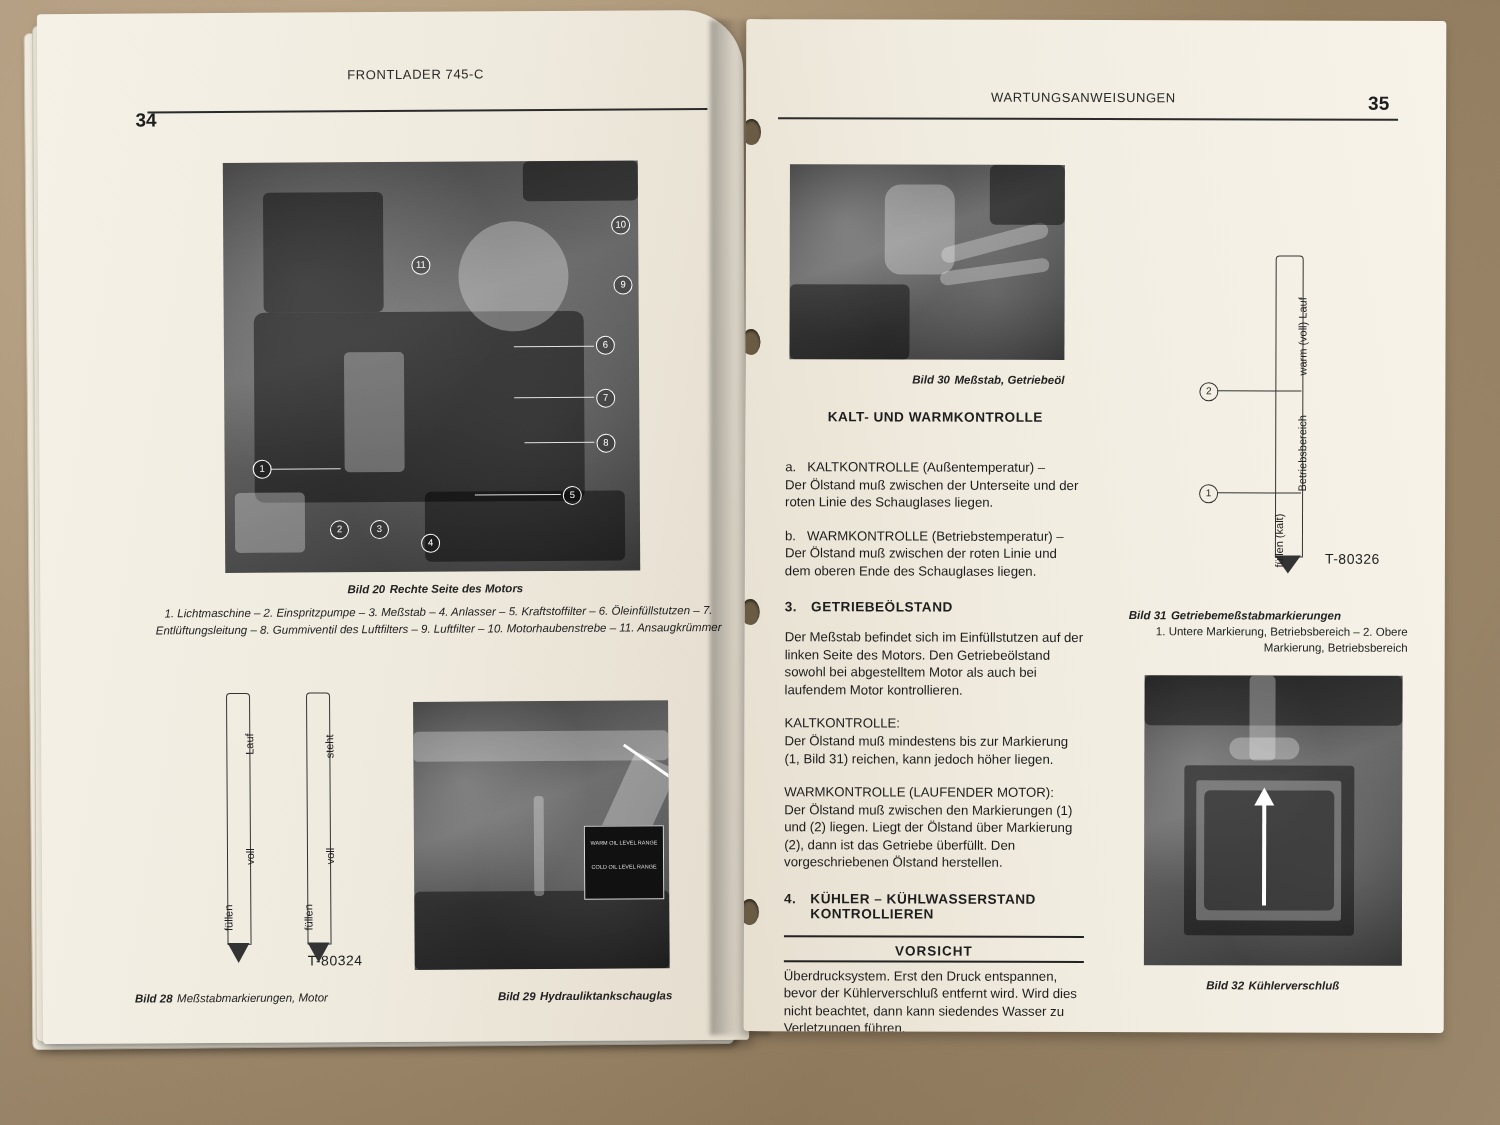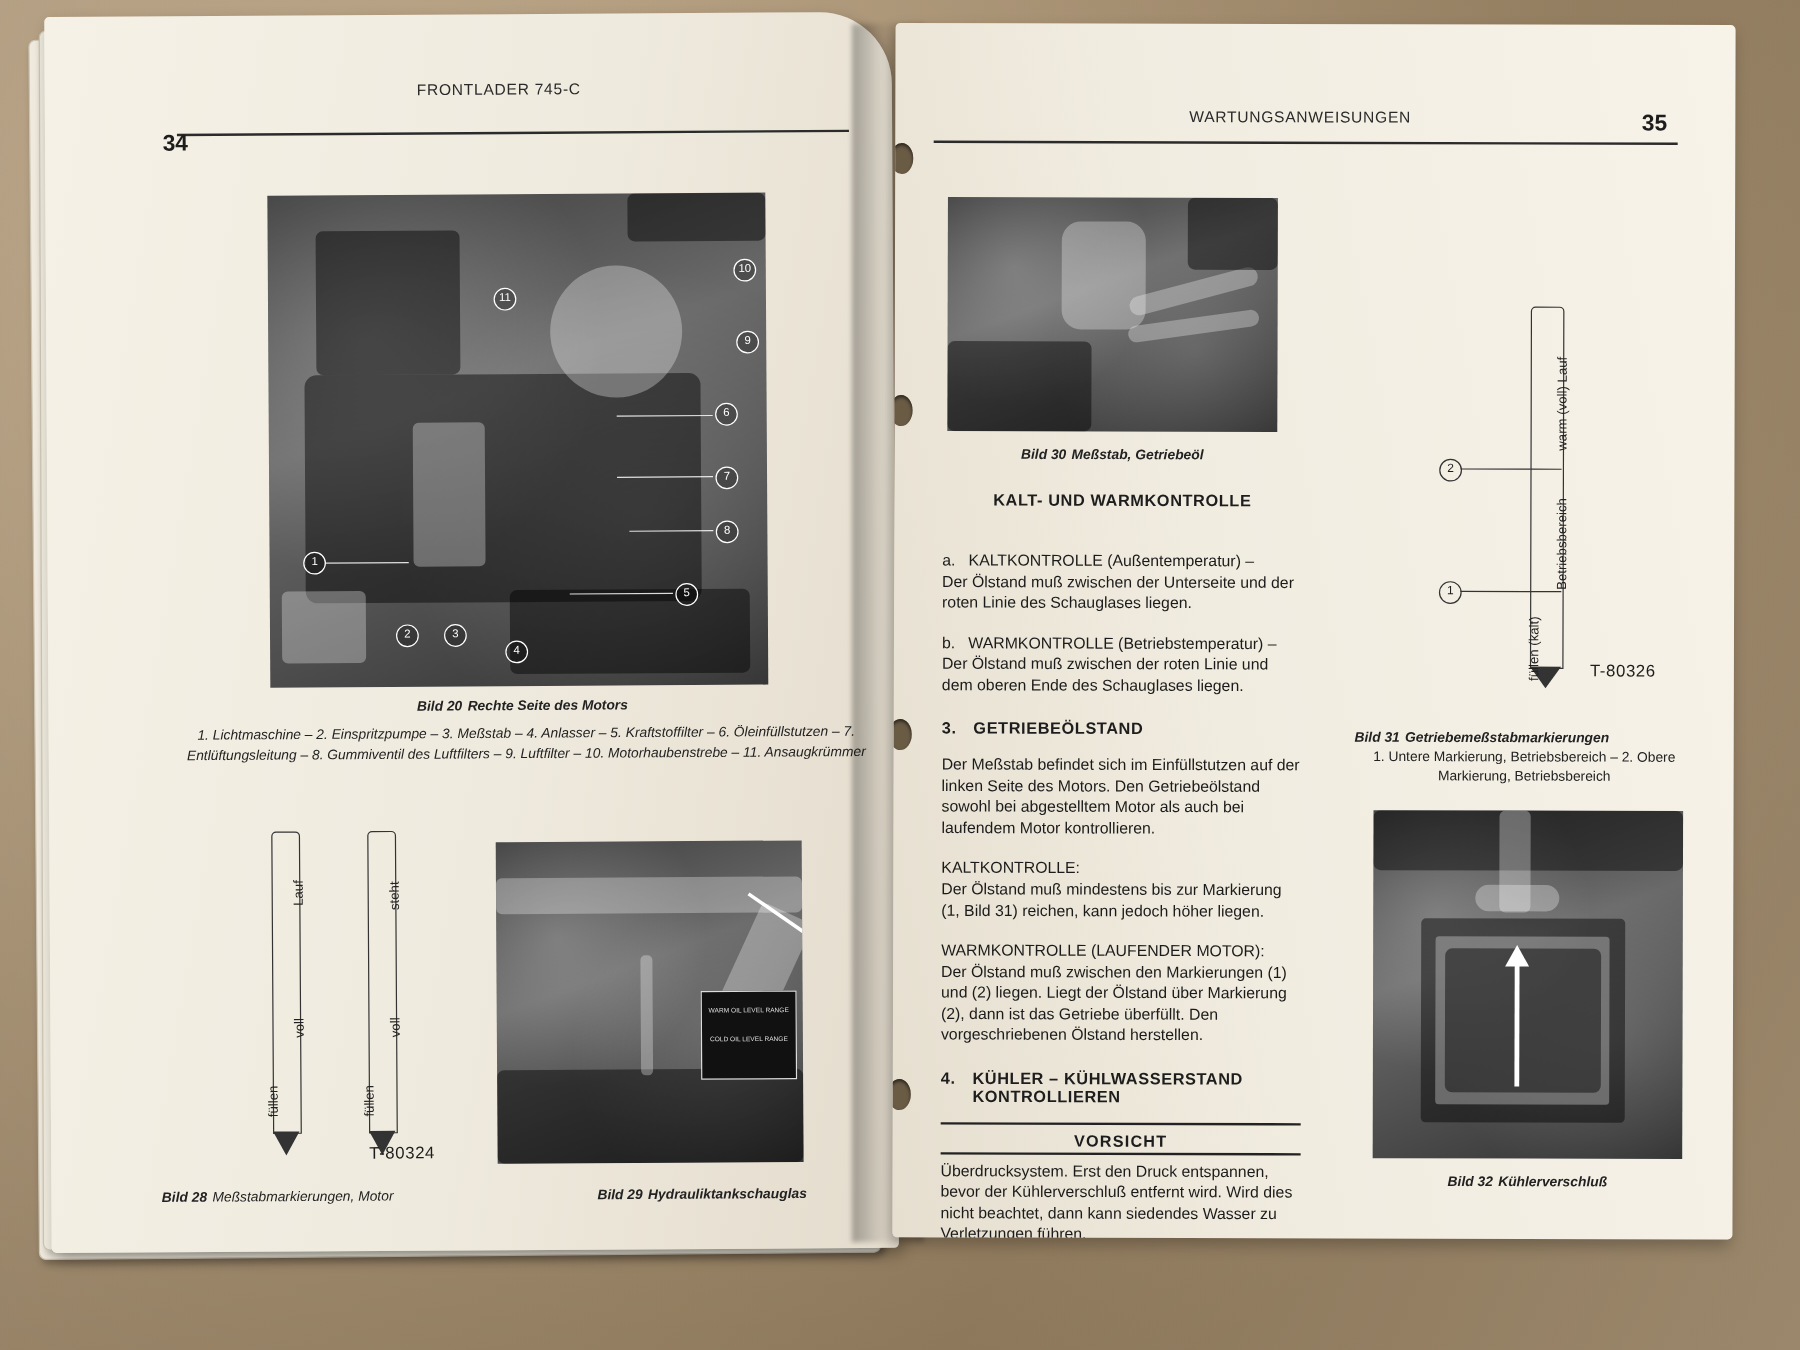--- a/index.html
+++ b/index.html
@@ -104,21 +104,21 @@
       <div class="grain"></div>
       <div class="blob" style="left:30px;top:150px;width:330px;height:190px;border-radius:10px;"></div>
       <div class="blob" style="left:40px;top:30px;width:120px;height:120px;"></div>
       <div class="lite" style="left:235px;top:60px;width:110px;height:110px;border-radius:50%;"></div>
       <div class="lite" style="left:120px;top:190px;width:60px;height:120px;"></div>
       <div class="blob" style="left:200px;top:330px;width:200px;height:70px;"></div>
       <div class="lite" style="left:10px;top:330px;width:70px;height:60px;"></div>
       <div class="blob" style="left:300px;top:0px;width:115px;height:40px;"></div>
 
       <div class="callout" style="left:388px;top:55px;">10</div>
-      <div class="callout" style="left:188px;top:78px;">11</div>
+      <div class="callout" style="left:188px;top:94px;">11</div>
       <div class="callout" style="left:390px;top:115px;">9</div>
       <div class="callout" style="left:372px;top:175px;">6</div>
       <div class="callout" style="left:372px;top:228px;">7</div>
       <div class="callout" style="left:372px;top:273px;">8</div>
       <div class="callout" style="left:338px;top:325px;">5</div>
       <div class="callout" style="left:28px;top:297px;">1</div>
       <div class="callout" style="left:105px;top:358px;">2</div>
       <div class="callout" style="left:145px;top:358px;">3</div>
       <div class="callout" style="left:196px;top:372px;">4</div>
 
@@ -191,21 +191,21 @@
     <div class="hole" style="left:-4px;top:880px;"></div>
 
     <div class="photo" style="left:44px;top:145px;width:275px;height:195px;">
       <div class="grain"></div>
       <div class="lite" style="left:95px;top:20px;width:70px;height:90px;border-radius:16px;"></div>
       <div class="blob" style="left:0px;top:120px;width:120px;height:75px;"></div>
       <div class="lite" style="left:150px;top:70px;width:110px;height:16px;border-radius:8px;transform:rotate(-15deg);"></div>
       <div class="lite" style="left:150px;top:100px;width:110px;height:14px;border-radius:8px;transform:rotate(-8deg);"></div>
       <div class="blob" style="left:200px;top:0px;width:75px;height:60px;"></div>
     </div>
-    <div style="position:absolute;left:44px;top:350px;width:275px;text-align:center;">
+    <div style="position:absolute;left:44px;top:350px;width:275px;text-align:right;">
       <span class="cap capb ital">Bild 30</span>
       <span class="cap capb ital">Meßstab, Getriebeöl</span>
     </div>
 
     <div style="position:absolute;left:40px;top:390px;width:300px;">
       <h3 class="sec" style="text-align:center;">KALT- UND WARMKONTROLLE</h3>
 
       <div style="margin-top:34px;">
         <div class="body"><span>a.</span>
           &nbsp;&nbsp;<span>KALTKONTROLLE (Außentemperatur) –</span></div>
@@ -261,21 +261,21 @@
       <div style="position:absolute;left:24px;top:239px;width:17px;height:17px;border:1px solid #333;border-radius:50%;font-size:10px;line-height:16px;text-align:center;">1</div>
       <div style="position:absolute;left:42px;top:247px;width:58px;height:1px;background:#333;"></div>
 
       <div class="tcode" style="left:150px;top:305px;">T-80326</div>
     </div>
 
     <div style="position:absolute;left:384px;top:585px;width:260px;text-align:left;">
       <span class="cap capb ital">Bild 31</span>
       <span class="cap capb ital">Getriebemeßstabmarkierungen</span>
     </div>
-    <div class="cap" style="position:absolute;left:388px;top:603px;width:275px;text-align:center;line-height:1.4;">1. Untere Markierung, Betriebsbereich – 2. Obere Markierung, Betriebsbereich</div>
+    <div class="cap" style="position:absolute;left:388px;top:603px;width:275px;text-align:right;line-height:1.4;">1. Untere Markierung, Betriebsbereich – 2. Obere Markierung, Betriebsbereich</div>
 
     <div class="photo" style="left:400px;top:655px;width:258px;height:290px;">
       <div class="grain"></div>
       <div class="blob" style="left:0px;top:0px;width:258px;height:50px;"></div>
       <div class="lite" style="left:105px;top:0px;width:26px;height:85px;"></div>
       <div class="blob" style="left:40px;top:90px;width:170px;height:170px;border-radius:4px;"></div>
       <div class="lite" style="left:52px;top:105px;width:145px;height:140px;border-radius:3px;"></div>
       <div class="blob" style="left:60px;top:115px;width:130px;height:120px;"></div>
       <div style="position:absolute;left:118px;top:120px;width:4px;height:110px;background:#fff;"></div>
       <div style="position:absolute;left:110px;top:112px;width:0;height:0;border-left:10px solid transparent;border-right:10px solid transparent;border-bottom:18px solid #fff;"></div>

